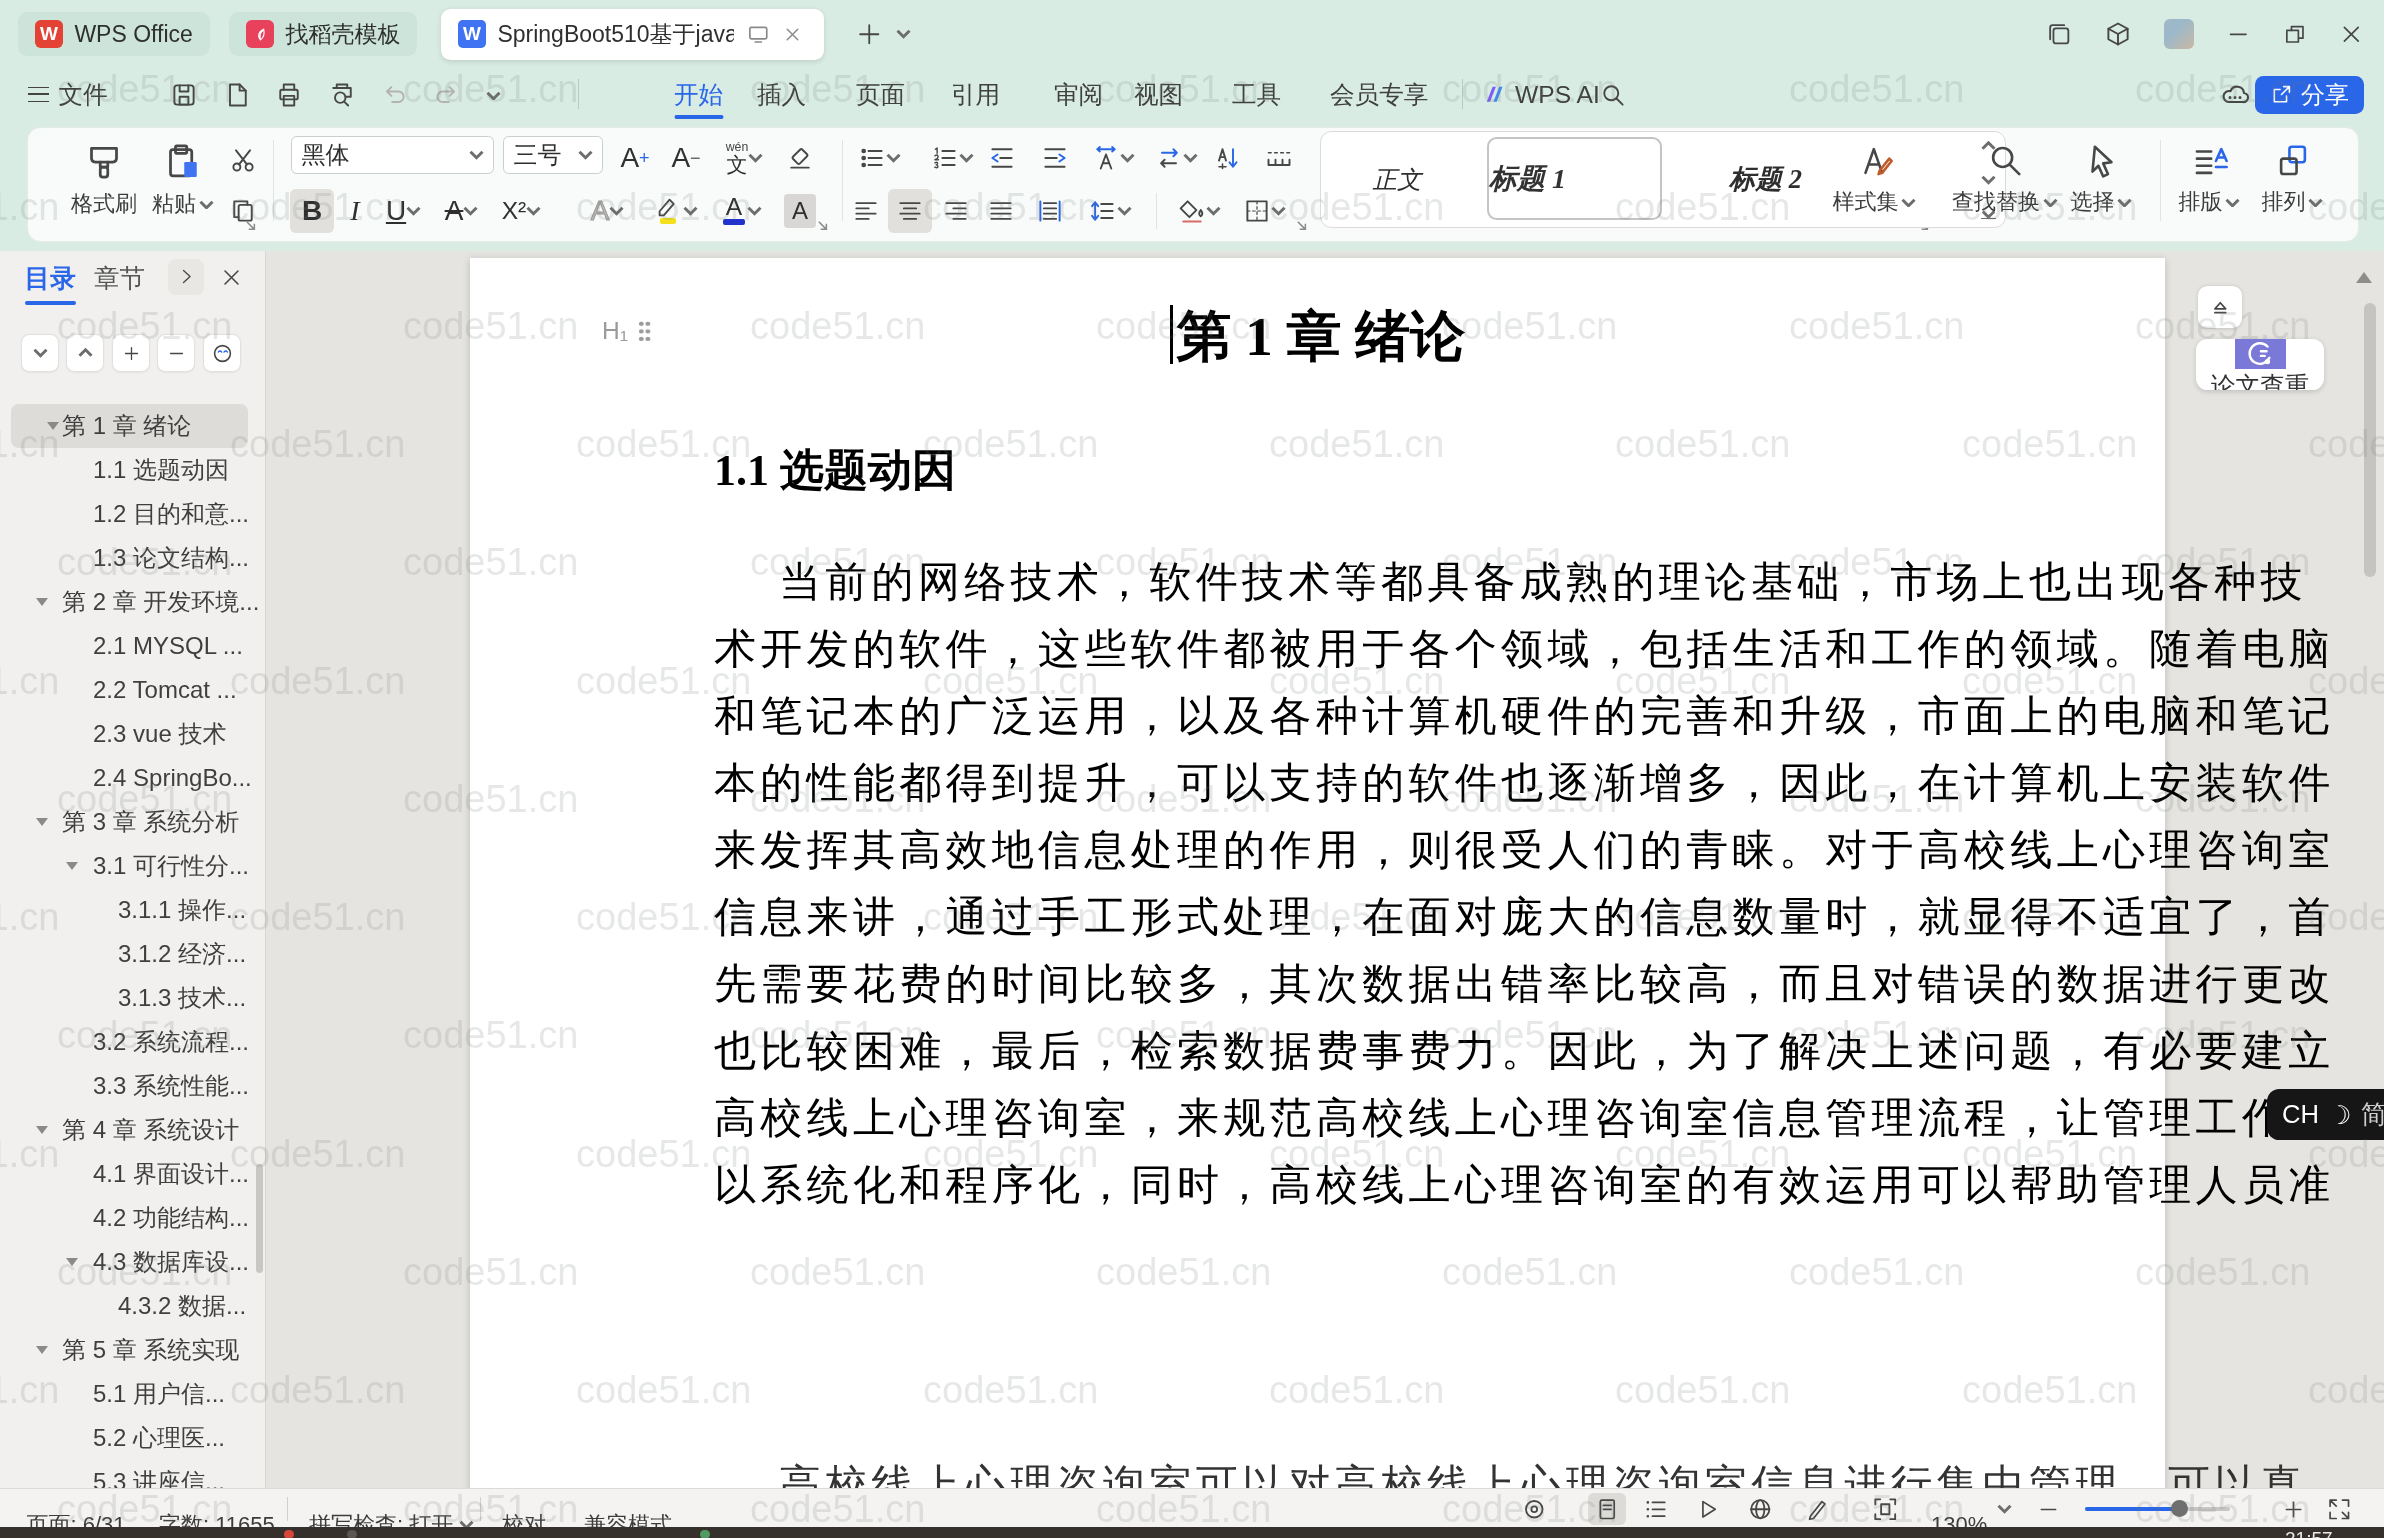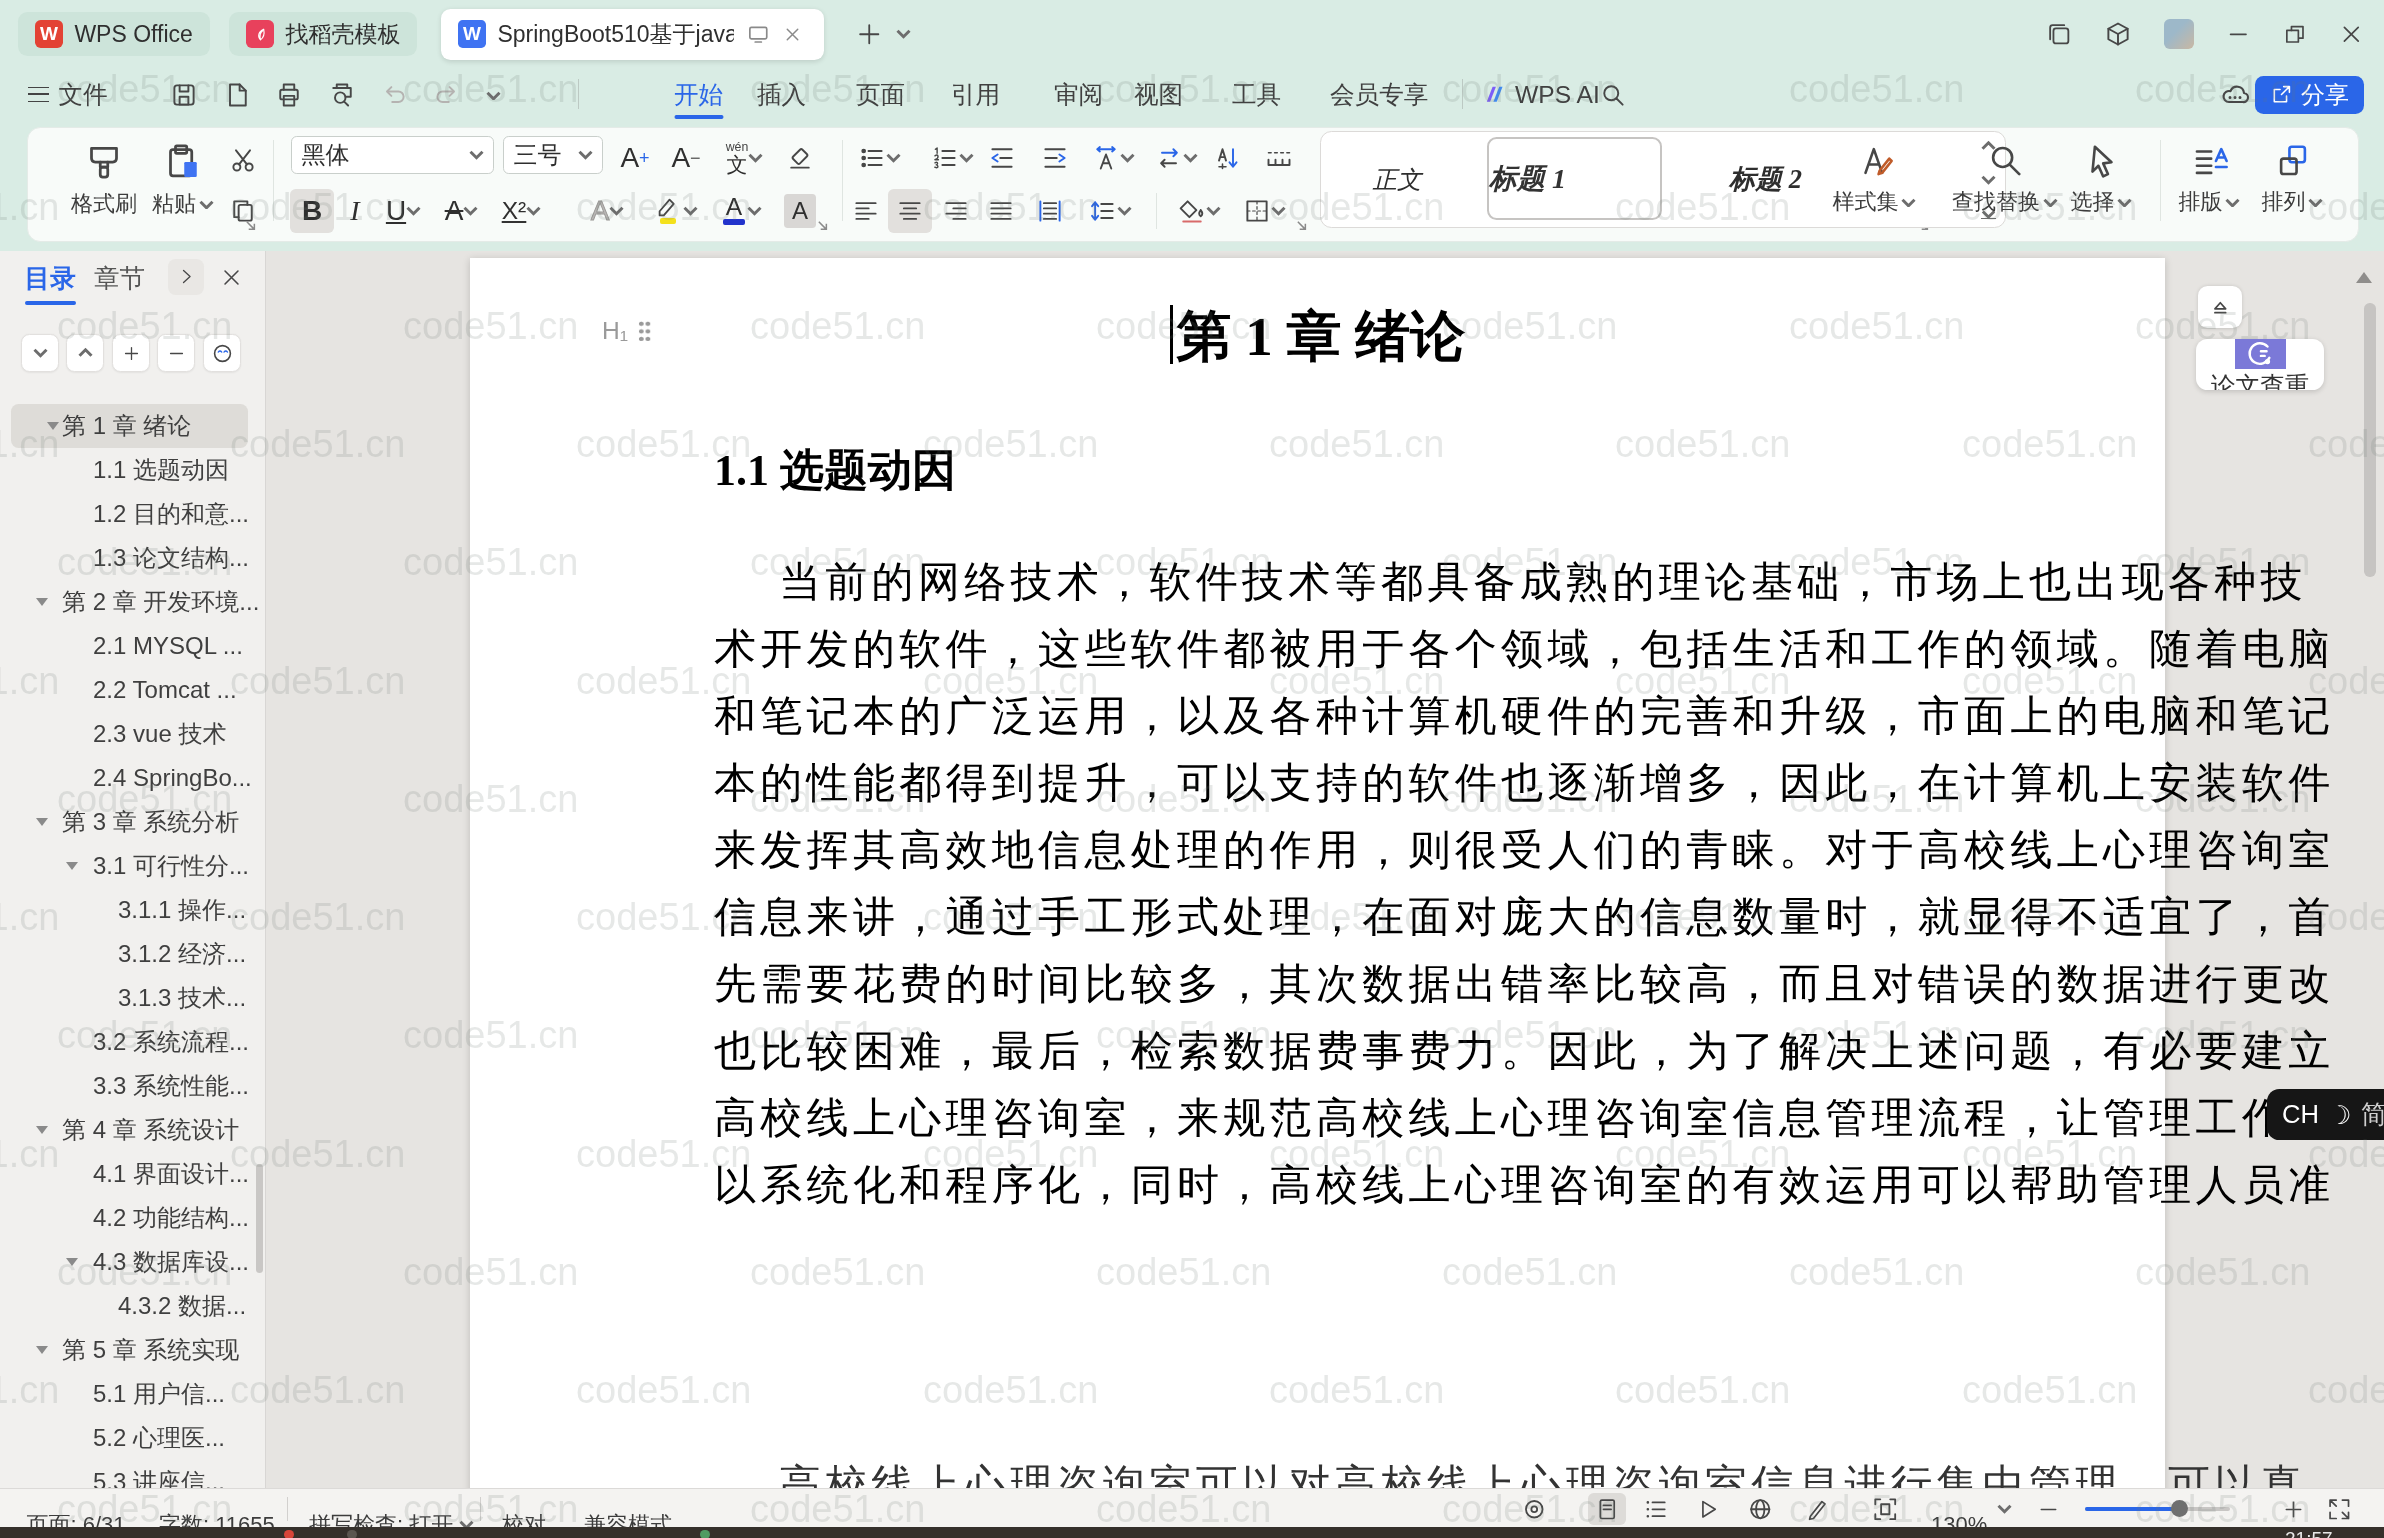--- a/index.html
+++ b/index.html
@@ -335,21 +335,21 @@
         <svg class="crt" viewBox="0 0 10 6">
           <path d="M1 1 L5 5 L9 1"></path>
         </svg>
       </div>
     <div class="ric" style="left:433px; top:68px; width:57px;">
         <span class="key" style="text-decoration:line-through;">A</span>
         <svg class="crt" viewBox="0 0 10 6">
           <path d="M1 1 L5 5 L9 1"></path>
         </svg>
       </div>
-    <div class="ric" style="left:492px; top:68px; width:59px;text-decoration:underline;">
+    <div class="ric" style="left:492px; top:68px; width:59px;">
         <span class="key" style="font-size:24.6px;">X²</span>
         <svg class="crt" viewBox="0 0 10 6">
           <path d="M1 1 L5 5 L9 1"></path>
         </svg>
       </div>
     <div class="ric" style="left:579px; top:68px; width:57px;">
         <span class="key" style="color:#b9b7b5; -webkit-text-stroke:0.9px #9a9896;">A</span>
         <svg class="crt" viewBox="0 0 10 6">
           <path d="M1 1 L5 5 L9 1"></path>
         </svg>

